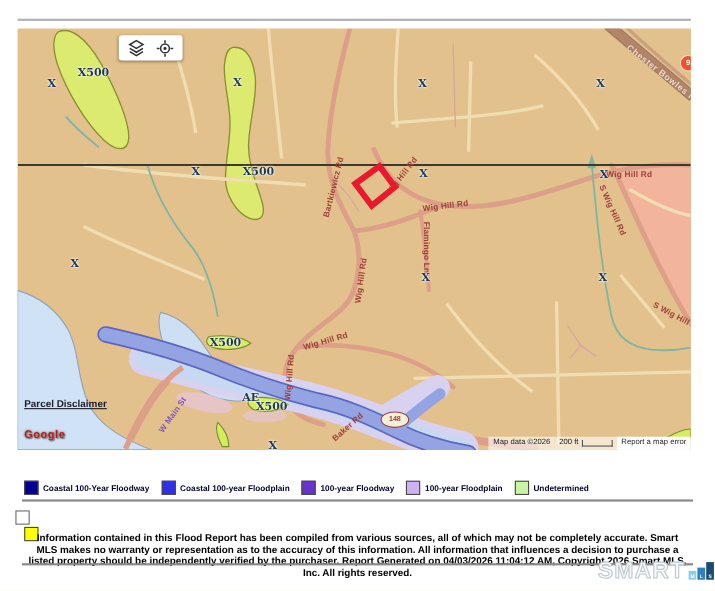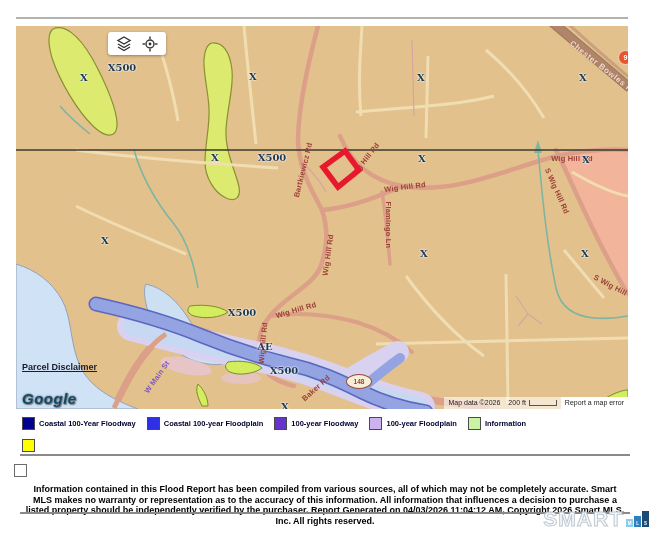--- a/index.html
+++ b/index.html
@@ -5,41 +5,41 @@
   html,body{margin:0;padding:0;background:#fff;}
   body{width:650px;height:537px;position:relative;font-family:"Liberation Sans",sans-serif;overflow:hidden;}
   .abs{position:absolute;}
   
   .top-rule{left:16px;top:17px;width:612px;height:2px;background:#b2b2b2;}
   
   .map{left:16px;top:26px;width:612px;height:383px;overflow:hidden;background:#e3c18d;}
   .map svg.base{position:absolute;left:0;top:0;}
   .parcel-layer{position:absolute;left:0;top:0;z-index:40;pointer-events:none;}
   
-  .zl{position:absolute;z-index:20;transform:translate(-50%,-50%);font-family:"DejaVu Serif",serif;font-weight:bold;font-size:10px;color:#1e3a52;text-shadow:0 0 2px rgba(255,255,255,.95),0 0 2px rgba(255,255,255,.95);white-space:nowrap;margin-left:37px;}
+  .zl{position:absolute;z-index:20;transform:translate(-50%,-50%);font-family:"DejaVu Serif",serif;font-weight:bold;font-size:10px;color:#1e3a52;text-shadow:0 0 2px rgba(255,255,255,.95),0 0 2px rgba(255,255,255,.95);white-space:nowrap;}
   .rl{position:absolute;z-index:18;font-weight:bold;font-size:7.5px;color:#9c4038;white-space:nowrap;letter-spacing:.2px;}
   .rl.purple{color:#7d58b8;}
   .rl.hwy{color:#f2dccd;font-size:8px;letter-spacing:.6px;text-shadow:0 0 1px rgba(120,80,60,.6);}
   
   .shield9{z-index:22;width:13px;height:13px;border-radius:50%;background:#e8542c;border:1px solid #f6d9c8;color:#fff;font-size:7px;font-weight:bold;display:flex;align-items:center;justify-content:center;}
   .shield148{z-index:22;width:24px;height:13px;border-radius:50%;background:#f7eed8;border:1px solid #94463c;color:#94463c;font-size:6.5px;font-weight:bold;display:flex;align-items:center;justify-content:center;}
   
   .controls{left:92px;top:6px;z-index:60;width:58px;height:23px;background:#fff;border-radius:3px;box-shadow:0 1px 3px rgba(0,0,0,.35);display:flex;align-items:center;justify-content:space-evenly;}
   .controls button{border:0;background:none;padding:0;margin:0;width:20px;height:20px;display:flex;align-items:center;justify-content:center;cursor:pointer;}
   
-  .google{left:6px;top:364px;z-index:50;font-size:15px;font-weight:bold;color:#0c4a6e;letter-spacing:.5px;text-shadow:0 0 2px #8a8a8a,0 0 2px #8a8a8a,1px 1px 1px #777;font-style:italic;}
+  .google{left:6px;top:364px;z-index:50;font-size:10px;font-weight:bold;color:#b91c1c;letter-spacing:.5px;text-shadow:0 0 2px #8a8a8a,0 0 2px #8a8a8a,1px 1px 1px #777;}
   .parcel-link{left:6px;top:336px;z-index:50;font-size:9px;font-weight:bold;color:#1c1c28;text-decoration:underline;cursor:pointer;}
   .attr{right:0;bottom:0;z-index:50;display:flex;align-items:stretch;font-size:7px;color:#222;height:12px;line-height:12px;}
   .attr .chip{background:rgba(255,255,255,.6);padding:0 4px;white-space:nowrap;}
   .attr .scalewrap{background:rgba(255,255,255,.6);display:flex;align-items:center;padding:0 4px;gap:3px;}
   .scalebar{display:inline-block;width:26px;height:5px;border-left:1px solid #555;border-right:1px solid #555;border-bottom:1px solid #555;}
   .attr .white{background:#fff;}
   
   .legend{left:16px;top:412px;width:620px;}
-  .legend-row{display:flex;align-items:center;gap:11px;padding-left:6px;height:22px;}
+  .legend-row{display:flex;align-items:center;gap:11px;padding-left:6px;height:22px;margin-top:20px;}
   .legend-item{display:inline-flex;align-items:center;gap:4px;white-space:nowrap;}
   .legend-item .sw{width:11px;height:11px;border:1px solid #4a4a4a;display:inline-block;flex:none;}
   .legend-item .lab{font-size:7.5px;font-weight:bold;color:#000030;}
   
   .rule{left:20px;width:610px;height:2px;background:#8a8a8a;}
   .rule.mid{top:454px;}
   .rule.bot{top:512px;}
   .chk{left:14px;top:464px;width:11px;height:11px;background:#fff;border:1.5px solid #6b6b6b;cursor:pointer;}
   .disclaimer{left:25px;top:475px;width:600px;font-size:9px;line-height:10.5px;font-weight:bold;color:#000;text-align:center;}
   
@@ -140,21 +140,21 @@
       <span class="zl" style="left: 368px; top: 51px;">X</span>
       <span class="zl" style="left: 530px; top: 51px;">X</span>
       <span class="zl" style="left: 162px; top: 131px;">X</span>
       <span class="zl" style="left: 219px; top: 131px;">X500</span>
       <span class="zl" style="left: 369px; top: 132px;">X</span>
       <span class="zl" style="left: 533px; top: 133px;">X</span>
       <span class="zl" style="left: 52px; top: 214px;">X</span>
       <span class="zl" style="left: 371px; top: 227px;">X</span>
       <span class="zl" style="left: 532px; top: 227px;">X</span>
       <span class="zl" style="left: 189px; top: 286px;">X500</span>
-      <span class="zl" style="left: 212px; top: 320px;">AE</span>
+      <span class="zl" style="left: 212px; top: 336px;">AE</span>
       <span class="zl" style="left: 231px; top: 344px;">X500</span>
       <span class="zl" style="left: 232px; top: 380px;">X</span>
     </div>
   <div id="road-layer">
       <span class="rl " style="left: 287px; top: 144px; transform: translate(-50%, -50%) rotate(-76deg);">Bartkiewicz Rd</span>
       <span class="rl " style="left: 349px; top: 134px; transform: translate(-50%, -50%) rotate(-52deg);">Wig Hill Rd</span>
       <span class="rl " style="left: 389px; top: 161px; transform: translate(-50%, -50%) rotate(-7deg);">Wig Hill Rd</span>
       <span class="rl " style="left: 372px; top: 199px; transform: translate(-50%, -50%) rotate(90deg);">Flamingo Ln</span>
       <span class="rl " style="left: 312px; top: 229px; transform: translate(-50%, -50%) rotate(-82deg);">Wig Hill Rd</span>
       <span class="rl " style="left: 280px; top: 284px; transform: translate(-50%, -50%) rotate(-16deg);">Wig Hill Rd</span>
@@ -216,21 +216,21 @@
       <span class="legend-item">
         <i class="sw" style="background: rgb(102, 51, 204);"></i>
         <span class="lab">100-year Floodway</span>
       </span>
       <span class="legend-item">
         <i class="sw" style="background: rgb(204, 179, 240);"></i>
         <span class="lab">100-year Floodplain</span>
       </span>
       <span class="legend-item">
         <i class="sw" style="background: rgb(200, 244, 164);"></i>
-        <span class="lab">Information</span>
+        <span class="lab">Undetermined</span>
       </span>
     </div>
     <div class="legend-row">
       <span class="legend-item">
         <i class="sw" style="background: rgb(255, 255, 0);"></i>
       </span>
     </div>
   </div>
 
 <div class="abs rule mid"></div>

